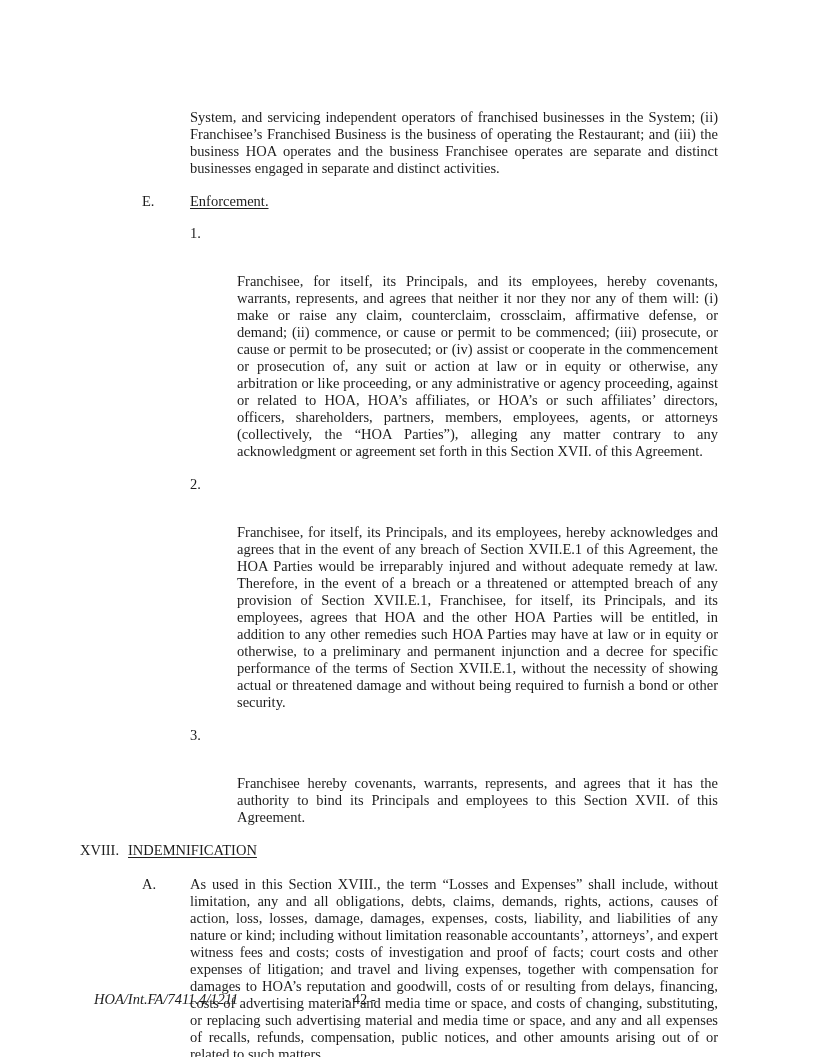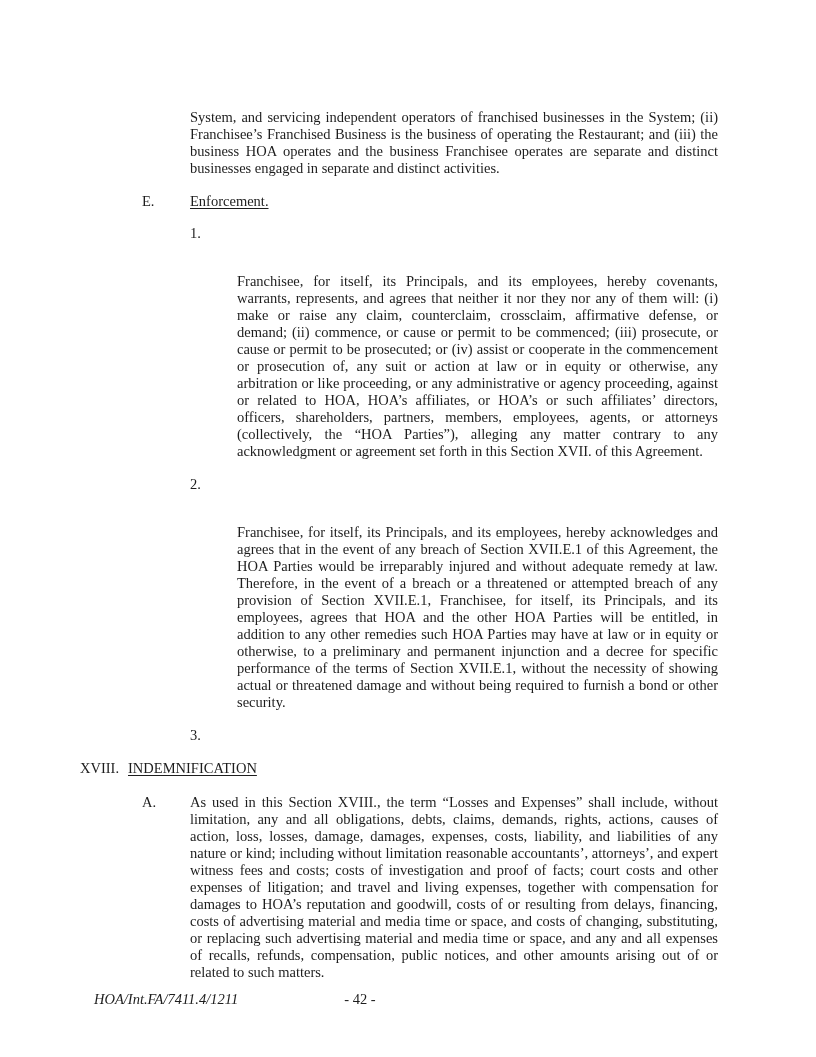--- a/index.html
+++ b/index.html
@@ -81,20 +81,21 @@
       <p class="txt">Franchisee, for itself, its Principals, and its employees, hereby covenants, warrants, represents, and agrees that neither it nor they nor any of them will: (i) make or raise any claim, counterclaim, crossclaim, affirmative defense, or demand; (ii) commence, or cause or permit to be commenced; (iii) prosecute, or cause or permit to be prosecuted; or (iv) assist or cooperate in the commencement or prosecution of, any suit or action at law or in equity or otherwise, any arbitration or like proceeding, or any administrative or agency proceeding, against or related to HOA, HOA’s affiliates, or HOA’s or such affiliates’ directors, officers, shareholders, partners, members, employees, agents, or attorneys (collectively, the “HOA Parties”), alleging any matter contrary to any acknowledgment or agreement set forth in this Section XVII. of this Agreement.</p>
     </div>
 
     <div class="num-item">
       <span class="num">2.</span>
       <p class="txt">Franchisee, for itself, its Principals, and its employees, hereby acknowledges and agrees that in the event of any breach of Section XVII.E.1 of this Agreement, the HOA Parties would be irreparably injured and without adequate remedy at law. Therefore, in the event of a breach or a threatened or attempted breach of any provision of Section XVII.E.1, Franchisee, for itself, its Principals, and its employees, agrees that HOA and the other HOA Parties will be entitled, in addition to any other remedies such HOA Parties may have at law or in equity or otherwise, to a preliminary and permanent injunction and a decree for specific performance of the terms of Section XVII.E.1, without the necessity of showing actual or threatened damage and without being required to furnish a bond or other security.</p>
     </div>
 
     <div class="num-item">
       <span class="num">3.</span>
+      <p class="txt">Franchisee hereby covenants, warrants, represents, and agrees that it has the authority to bind its Principals and employees to this Section XVII. of this Agreement.</p>
     </div>
 
     <div class="heading-x">
       <span class="lbl">XVIII.</span><span class="underlined">INDEMNIFICATION</span>
     </div>
 
     <div class="lettered-item">
       <span class="lbl">A.</span>
       <p class="txt">As used in this Section XVIII., the term “Losses and Expenses” shall include, without limitation, any and all obligations, debts, claims, demands, rights, actions, causes of action, loss, losses, damage, damages, expenses, costs, liability, and liabilities of any nature or kind; including without limitation reasonable accountants’, attorneys’, and expert witness fees and costs; costs of investigation and proof of facts; court costs and other expenses of litigation; and travel and living expenses, together with compensation for damages to HOA’s reputation and goodwill, costs of or resulting from delays, financing, costs of advertising material and media time or space, and costs of changing, substituting, or replacing such advertising material and media time or space, and any and all expenses of recalls, refunds, compensation, public notices, and other amounts arising out of or related to such matters.</p>
     </div>

